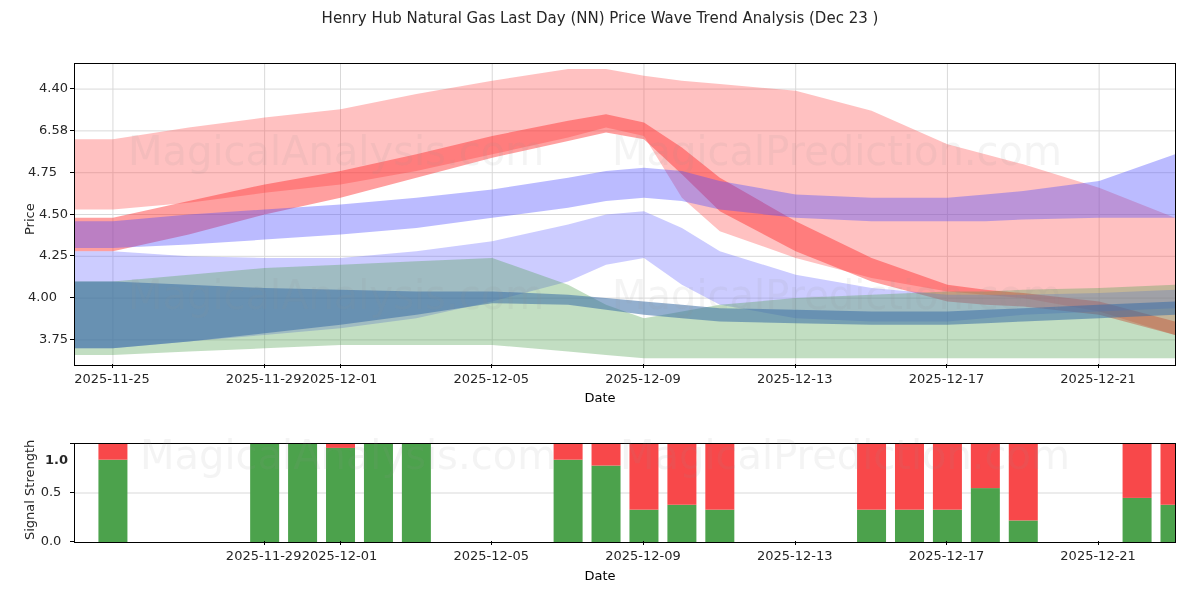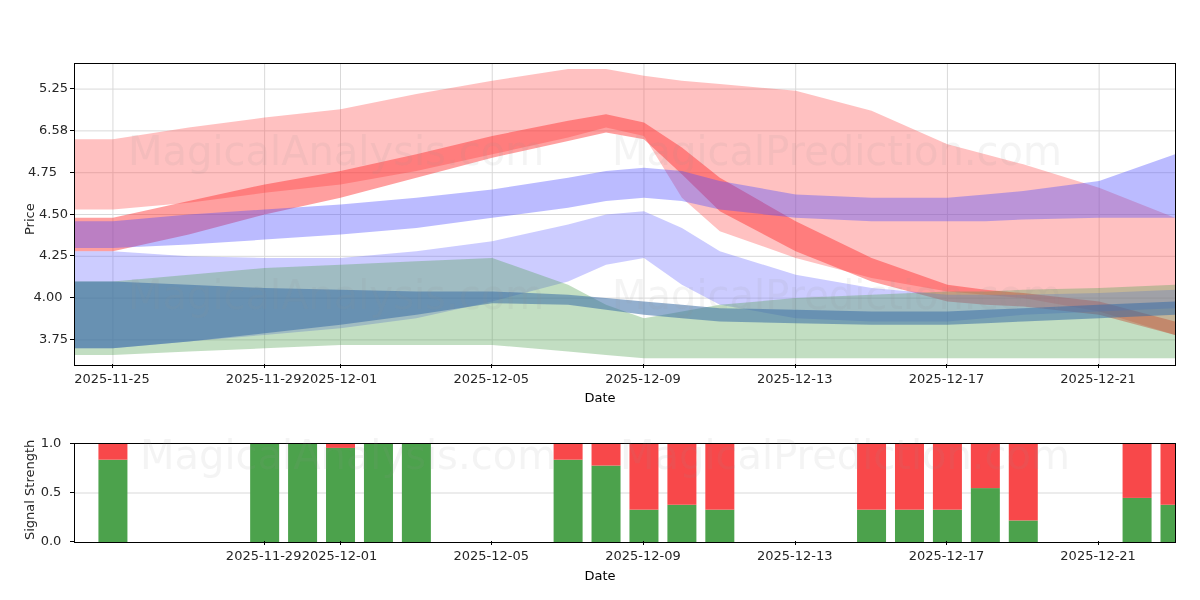--- a/index.html
+++ b/index.html
@@ -21,20 +21,21 @@
   .wm{position:absolute;font-size:40px;color:rgba(150,150,150,0.10);font-family:"DejaVu Sans","Liberation Sans",sans-serif;white-space:nowrap;pointer-events:none;}
   .tickmark{position:absolute;background:#000;width:1px;height:4px;}
   .ytickmark{position:absolute;background:#000;height:1px;width:4px;}
 </style>
 </head>
 <body>
 
 <div class="wrap">
 
   <div class="title-block">
+    <div class="title-line">Henry Hub Natural Gas Last Day  (NN) Price Wave Trend Analysis (Dec 23 )</div>
   </div>
 
   <div class="ylabel" style="left:22px;top:235px;">Price</div>
 
   <div id="price-axes">
     <svg id="price-svg" width="1100" height="301">
         <line x1="0" x2="1100" y1="275.9166666666667" y2="275.9166666666667" stroke="#d9d9d9" stroke-width="1"></line>
         <line x1="0" x2="1100" y1="234.11111111111114" y2="234.11111111111114" stroke="#d9d9d9" stroke-width="1"></line>
         <line x1="0" x2="1100" y1="192.3055555555556" y2="192.3055555555556" stroke="#d9d9d9" stroke-width="1"></line>
         <line x1="0" x2="1100" y1="150.50000000000003" y2="150.50000000000003" stroke="#d9d9d9" stroke-width="1"></line>
@@ -54,31 +55,31 @@
         <path d="M0,157.18888888888893L37.93103448275862,157.18888888888893L113.79310344827586,150.50000000000003L189.6551724137931,145.48333333333332L265.51724137931035,140.46666666666678L341.3793103448276,133.77777777777786L417.2413793103448,125.41666666666666L493.1034482758621,113.71111111111122L531.0344827586207,107.0222222222223L568.9655172413793,103.67777777777778L606.8965517241379,107.0222222222223L644.8275862068965,117.05555555555557L720.6896551724137,130.43333333333337L796.551724137931,133.77777777777786L872.4137931034483,133.77777777777786L910.3448275862069,130.43333333333337L948.2758620689655,127.08888888888896L1024.1379310344828,117.05555555555557L1100,90.29999999999998L1100,153.8444444444444L1024.1379310344828,153.8444444444444L948.2758620689655,155.51666666666674L910.3448275862069,157.18888888888893L872.4137931034483,157.18888888888893L796.551724137931,157.18888888888893L720.6896551724137,153.8444444444444L644.8275862068965,145.48333333333332L606.8965517241379,137.12222222222223L568.9655172413793,133.77777777777786L531.0344827586207,137.12222222222223L493.1034482758621,143.81111111111113L417.2413793103448,153.8444444444444L341.3793103448276,163.87777777777782L265.51724137931035,170.56666666666672L189.6551724137931,175.58333333333343L113.79310344827586,180.6L37.93103448275862,183.9444444444445L0,183.9444444444445Z" fill="#4d4dff" fill-opacity="0.38" stroke="none"></path>
         <path d="M0,187.2888888888889L37.93103448275862,187.2888888888889L113.79310344827586,192.3055555555556L189.6551724137931,193.97777777777776L265.51724137931035,193.97777777777776L341.3793103448276,187.2888888888889L417.2413793103448,177.25555555555562L493.1034482758621,160.5333333333333L531.0344827586207,150.50000000000003L568.9655172413793,147.15555555555568L606.8965517241379,163.87777777777782L644.8275862068965,187.2888888888889L720.6896551724137,210.7000000000001L796.551724137931,224.07777777777787L872.4137931034483,230.76666666666677L910.3448275862069,230.76666666666677L948.2758620689655,230.76666666666677L1024.1379310344828,229.09444444444443L1100,225.75000000000006L1100,244.14444444444447L1024.1379310344828,247.48888888888894L948.2758620689655,250.83333333333337L910.3448275862069,254.1777777777778L872.4137931034483,257.52222222222224L796.551724137931,257.52222222222224L720.6896551724137,254.1777777777778L644.8275862068965,240.80000000000004L606.8965517241379,220.73333333333335L568.9655172413793,193.97777777777776L531.0344827586207,200.66666666666669L493.1034482758621,217.38888888888897L417.2413793103448,237.45555555555558L341.3793103448276,254.1777777777778L265.51724137931035,264.21111111111117L189.6551724137931,270.90000000000003L113.79310344827586,277.58888888888885L37.93103448275862,284.27777777777777L0,284.27777777777777Z" fill="#6a6aff" fill-opacity="0.34" stroke="none"></path>
         <path d="M0,217.38888888888897L37.93103448275862,217.38888888888897L113.79310344827586,210.7000000000001L189.6551724137931,204.01111111111118L265.51724137931035,200.66666666666669L341.3793103448276,197.3222222222223L417.2413793103448,193.97777777777776L493.1034482758621,220.73333333333335L531.0344827586207,240.80000000000004L568.9655172413793,254.1777777777778L606.8965517241379,247.48888888888894L644.8275862068965,240.80000000000004L720.6896551724137,234.11111111111114L796.551724137931,230.76666666666677L872.4137931034483,227.42222222222225L910.3448275862069,227.42222222222225L948.2758620689655,225.75000000000006L1024.1379310344828,224.07777777777787L1100,220.73333333333335L1100,294.31111111111113L1024.1379310344828,294.31111111111113L948.2758620689655,294.31111111111113L910.3448275862069,294.31111111111113L872.4137931034483,294.31111111111113L796.551724137931,294.31111111111113L720.6896551724137,294.31111111111113L644.8275862068965,294.31111111111113L606.8965517241379,294.31111111111113L568.9655172413793,294.31111111111113L531.0344827586207,290.96666666666664L493.1034482758621,287.6222222222222L417.2413793103448,280.93333333333334L341.3793103448276,280.93333333333334L265.51724137931035,280.93333333333334L189.6551724137931,284.27777777777777L113.79310344827586,287.6222222222222L37.93103448275862,290.96666666666664L0,290.96666666666664Z" fill="#4d9e4d" fill-opacity="0.34" stroke="none"></path>
         <path d="M0,217.38888888888897L37.93103448275862,217.38888888888897L113.79310344827586,220.73333333333335L189.6551724137931,224.07777777777787L265.51724137931035,225.75000000000006L341.3793103448276,227.42222222222225L417.2413793103448,227.42222222222225L493.1034482758621,230.76666666666677L531.0344827586207,234.11111111111114L568.9655172413793,237.45555555555558L606.8965517241379,240.80000000000004L644.8275862068965,244.14444444444447L720.6896551724137,245.81666666666666L796.551724137931,247.48888888888894L872.4137931034483,247.48888888888894L910.3448275862069,245.81666666666666L948.2758620689655,244.14444444444447L1024.1379310344828,240.80000000000004L1100,237.45555555555558L1100,250.83333333333337L1024.1379310344828,254.1777777777778L948.2758620689655,257.52222222222224L910.3448275862069,259.19444444444446L872.4137931034483,260.86666666666673L796.551724137931,260.86666666666673L720.6896551724137,259.19444444444446L644.8275862068965,257.52222222222224L606.8965517241379,254.1777777777778L568.9655172413793,250.83333333333337L531.0344827586207,245.81666666666666L493.1034482758621,240.80000000000004L417.2413793103448,239.12777777777777L341.3793103448276,250.83333333333337L265.51724137931035,260.86666666666673L189.6551724137931,269.2277777777778L113.79310344827586,277.58888888888885L37.93103448275862,284.27777777777777L0,284.27777777777777Z" fill="#3a6ea5" fill-opacity="0.55" stroke="none"></path>
       </svg>
   </div>
 
   <div id="price-yticks">
       <div class="tick-text" style="left: 28px; top: 330.917px; width: 40px; text-align: right;">3.75</div>
       <div class="ytickmark" style="left: 70px; top: 338.917px;"></div>
-      <div class="tick-text" style="left: 28px; top: 289.111px; width: 40px; text-align: center;">4.00</div>
+      <div class="tick-text" style="left: 28px; top: 289.111px; width: 40px; text-align: left;">4.00</div>
       <div class="ytickmark" style="left: 70px; top: 297.111px;"></div>
       <div class="tick-text" style="left: 28px; top: 247.306px; width: 40px; text-align: right;">4.25</div>
       <div class="ytickmark" style="left: 70px; top: 255.306px;"></div>
       <div class="tick-text" style="left: 28px; top: 205.5px; width: 40px; text-align: right;">4.50</div>
       <div class="ytickmark" style="left: 70px; top: 213.5px;"></div>
       <div class="tick-text" style="left: 28px; top: 163.694px; width: 40px; ">4.75</div>
       <div class="ytickmark" style="left: 70px; top: 171.694px;"></div>
       <div class="tick-text" style="left: 28px; top: 121.889px; width: 40px; text-align: right;">6.58</div>
       <div class="ytickmark" style="left: 70px; top: 129.889px;"></div>
-      <div class="tick-text" style="left: 28px; top: 80.0833px; width: 40px; text-align: right;">5.25</div>
+      <div class="tick-text" style="left: 28px; top: 80.0833px; width: 40px; text-align: right;">4.40</div>
       <div class="ytickmark" style="left: 70px; top: 88.0833px;"></div>
     </div>
   <div id="price-xticks">
       <div class="xlabel" style="left: 61.931px; top: 371px; width: 100px;">2025-11-25</div>
       <div class="tickmark" style="left: 111.931px; top: 364px;"></div>
       <div class="xlabel" style="left: 213.655px; top: 371px; width: 100px;">2025-11-29</div>
       <div class="tickmark" style="left: 263.655px; top: 364px;"></div>
       <div class="xlabel" style="left: 289.517px; top: 371px; width: 100px;">2025-12-01</div>
       <div class="tickmark" style="left: 339.517px; top: 364px;"></div>
       <div class="xlabel" style="left: 441.241px; top: 371px; width: 100px;">2025-12-05</div>
@@ -132,21 +133,21 @@
         <rect x="1085.5" y="60.76" width="29" height="37.24" fill="#4ca24c"></rect>
         <rect x="1085.5" y="0" width="29" height="60.76" fill="#f8484a"></rect>
       </svg>
   </div>
 
   <div id="signal-yticks">
       <div class="tick-text" style="left: 34px; top: 533px; width: 34px; text-align: center;">0.0</div>
       <div class="ytickmark" style="left: 70px; top: 541px;"></div>
       <div class="tick-text" style="left: 34px; top: 484px; width: 34px; text-align: center;">0.5</div>
       <div class="ytickmark" style="left: 70px; top: 492px;"></div>
-      <div class="tick-text" style="left: 34px; top: 435px; width: 34px; text-align: center;">1.0</div>
+      <div class="tick-text" style="left: 34px; top: 452px; width: 34px; text-align: right; font-weight: bold;">1.0</div>
       <div class="ytickmark" style="left: 70px; top: 443px;"></div>
     </div>
   <div id="signal-xticks">
       <div class="xlabel" style="left: 213.655px; top: 548px; width: 100px;">2025-11-29</div>
       <div class="tickmark" style="left: 263.655px; top: 541px;"></div>
       <div class="xlabel" style="left: 289.517px; top: 548px; width: 100px;">2025-12-01</div>
       <div class="tickmark" style="left: 339.517px; top: 541px;"></div>
       <div class="xlabel" style="left: 441.241px; top: 548px; width: 100px;">2025-12-05</div>
       <div class="tickmark" style="left: 491.241px; top: 541px;"></div>
       <div class="xlabel" style="left: 592.966px; top: 548px; width: 100px;">2025-12-09</div>

